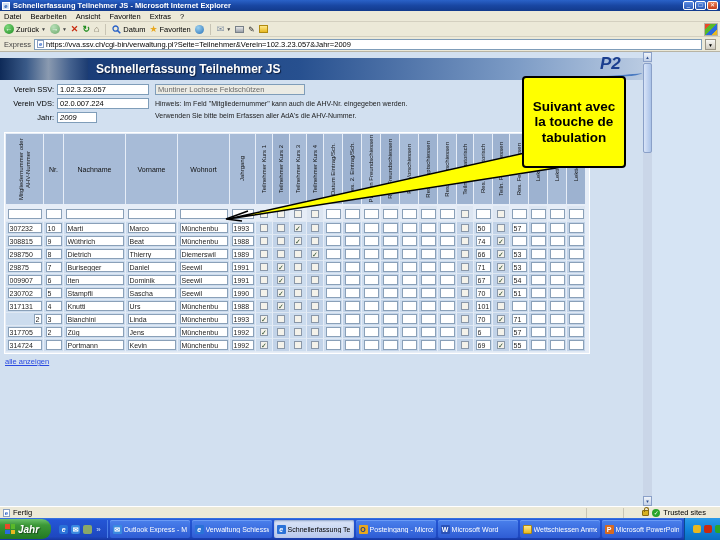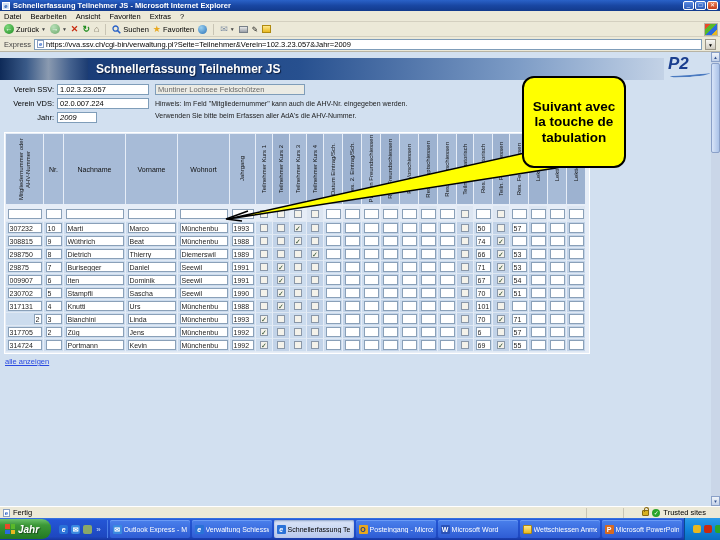--- a/index.html
+++ b/index.html
@@ -51,21 +51,21 @@
   .addrlabel { font-size:7.5px; color:#444; }
   .addrinput { flex:1; height:11px; background:#fff; border:1px solid #7f9db9; display:flex;
     align-items:center; padding:0 2px; gap:2px; }
   .addrinput .pgicon { width:7px; height:8px; background:#fff; border:1px solid #8aa0c0; color:#2a62c8;
     font-size:6px; line-height:7px; font-weight:bold; text-align:center; }
   .addrurl { font-size:7.5px; white-space:nowrap; overflow:hidden; color:#000; flex:1; }
   .addrdrop { width:11px; height:11px; background:linear-gradient(180deg,#f8f8f4,#d0ccc0); border:1px solid #9a9688;
     font-size:5px; text-align:center; line-height:10px; }
 
   
-  .content { position:absolute; top:52px; left:0; width:720px; height:454px; background:#d2e0f0; overflow:hidden; }
+  .content { position:absolute; top:52px; left:0; width:652px; height:454px; background:#d2e0f0; overflow:hidden; }
 
   .banner { position:absolute; top:6px; left:0; width:664px; height:22px;
     background:linear-gradient(90deg,#14346e 0%,#27508f 45%,#7d9cc6 78%,#c3d2e6 100%); display:flex; align-items:center; }
   .bannerlogo { width:88px; height:22px;
     background:linear-gradient(90deg,#0e2a58 0%,#3a5a88 30%,#8a9ab0 55%,#44618e 80%,#1c3c72 100%); }
   .bannertitle { color:#fff; font-weight:bold; font-size:12px; margin-left:8px; white-space:nowrap;
     text-shadow:1px 1px 1px #0a1c3e; }
   .p2logo { position:absolute; top:2px; right:6px; width:46px; height:26px; }
   .p2text { font-style:italic; font-weight:bold; font-size:17px; color:#1b3f8f; }
   .p2swoosh { position:absolute; left:2px; bottom:3px; width:40px; height:5px; border-bottom:2px solid #4a7ac0;
@@ -106,21 +106,21 @@
 
   
   .vscroll { position:absolute; top:0; right:0; width:9px; height:454px; background:#cad6e8; }
   .sarr { position:absolute; left:0; width:9px; height:10px; background:linear-gradient(180deg,#f0f4fa,#c2d0e8);
     border:1px solid #8aa0c8; font-size:4.5px; text-align:center; line-height:9px; color:#305090; }
   .sthumb { position:absolute; left:0; top:11px; width:9px; height:90px;
     background:linear-gradient(90deg,#d8e4f8,#aac2e8); border:1px solid #8aa0c8; border-radius:2px; }
 
   
   .callout { position:absolute; left:522px; top:76px; width:104px; height:92px; background:#ffff00;
-    border:2px solid #000; border-radius:12px; display:flex; align-items:center; justify-content:center;
+    border:2px solid #000; border-radius:4px; display:flex; align-items:center; justify-content:center;
     text-align:center; z-index:40; }
   .callout .ctext { font-weight:bold; font-size:13.5px; line-height:15.5px; color:#000; width:90px; }
   .pointer-svg { position:absolute; top:0; left:0; width:720px; height:540px; pointer-events:none; z-index:35; }
 
   
   .statusbar { position:absolute; top:506px; left:0; width:720px; height:12px; background:#ece9d8;
     border-top:1px solid #fff; display:flex; align-items:center; font-size:7.5px; }
   .stleft { display:flex; align-items:center; gap:3px; padding-left:3px; flex:1; }
   .stpgicon { width:7px; height:8px; background:#fff; border:1px solid #8aa0c0; color:#2a62c8; font-size:6px;
     line-height:7px; font-weight:bold; text-align:center; }
@@ -199,21 +199,21 @@
     </span>
     <span class="tbtn redx">✕</span>
     <span class="tbtn refresh">↻</span>
     <span class="tbtn home">⌂</span>
     <span class="tsep"></span>
     <span class="tbtn">
       <svg width="9" height="9" viewBox="0 0 9 9">
         <circle cx="3.6" cy="3.6" r="2.6" fill="none" stroke="#2a62c8" stroke-width="1.3"></circle>
         <line x1="5.6" y1="5.6" x2="8.3" y2="8.3" stroke="#2a62c8" stroke-width="1.5"></line>
       </svg>
-      <span>Suchen</span>
+      <span>Datum</span>
     </span>
     <span class="tbtn">
       <span class="star">★</span>
       <span>Favoriten</span>
     </span>
     <span class="tbtn">
       <span class="globe"></span>
     </span>
     <span class="tsep"></span>
     <span class="tbtn">

